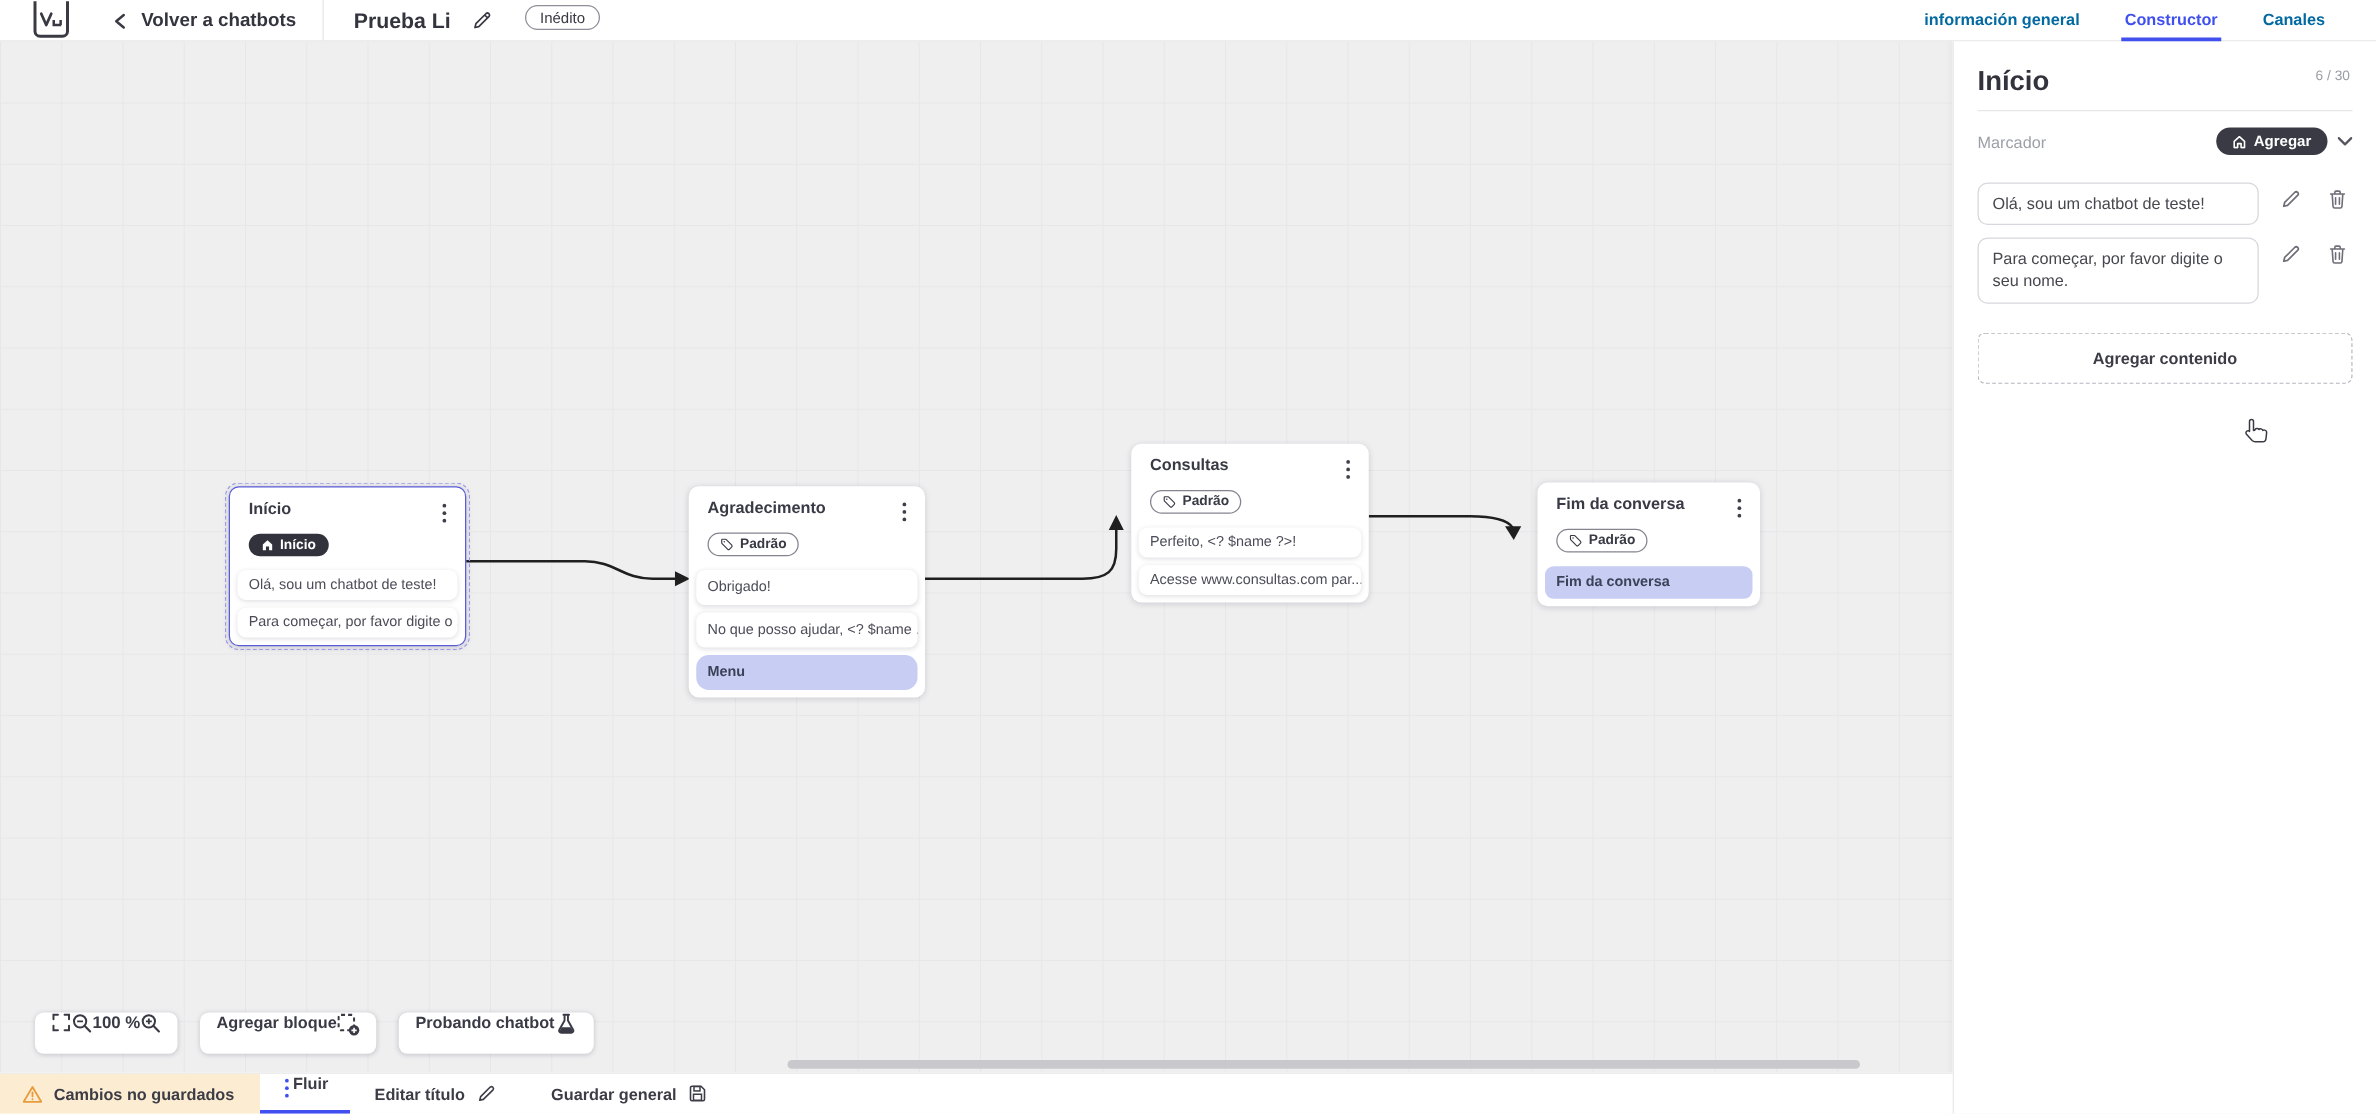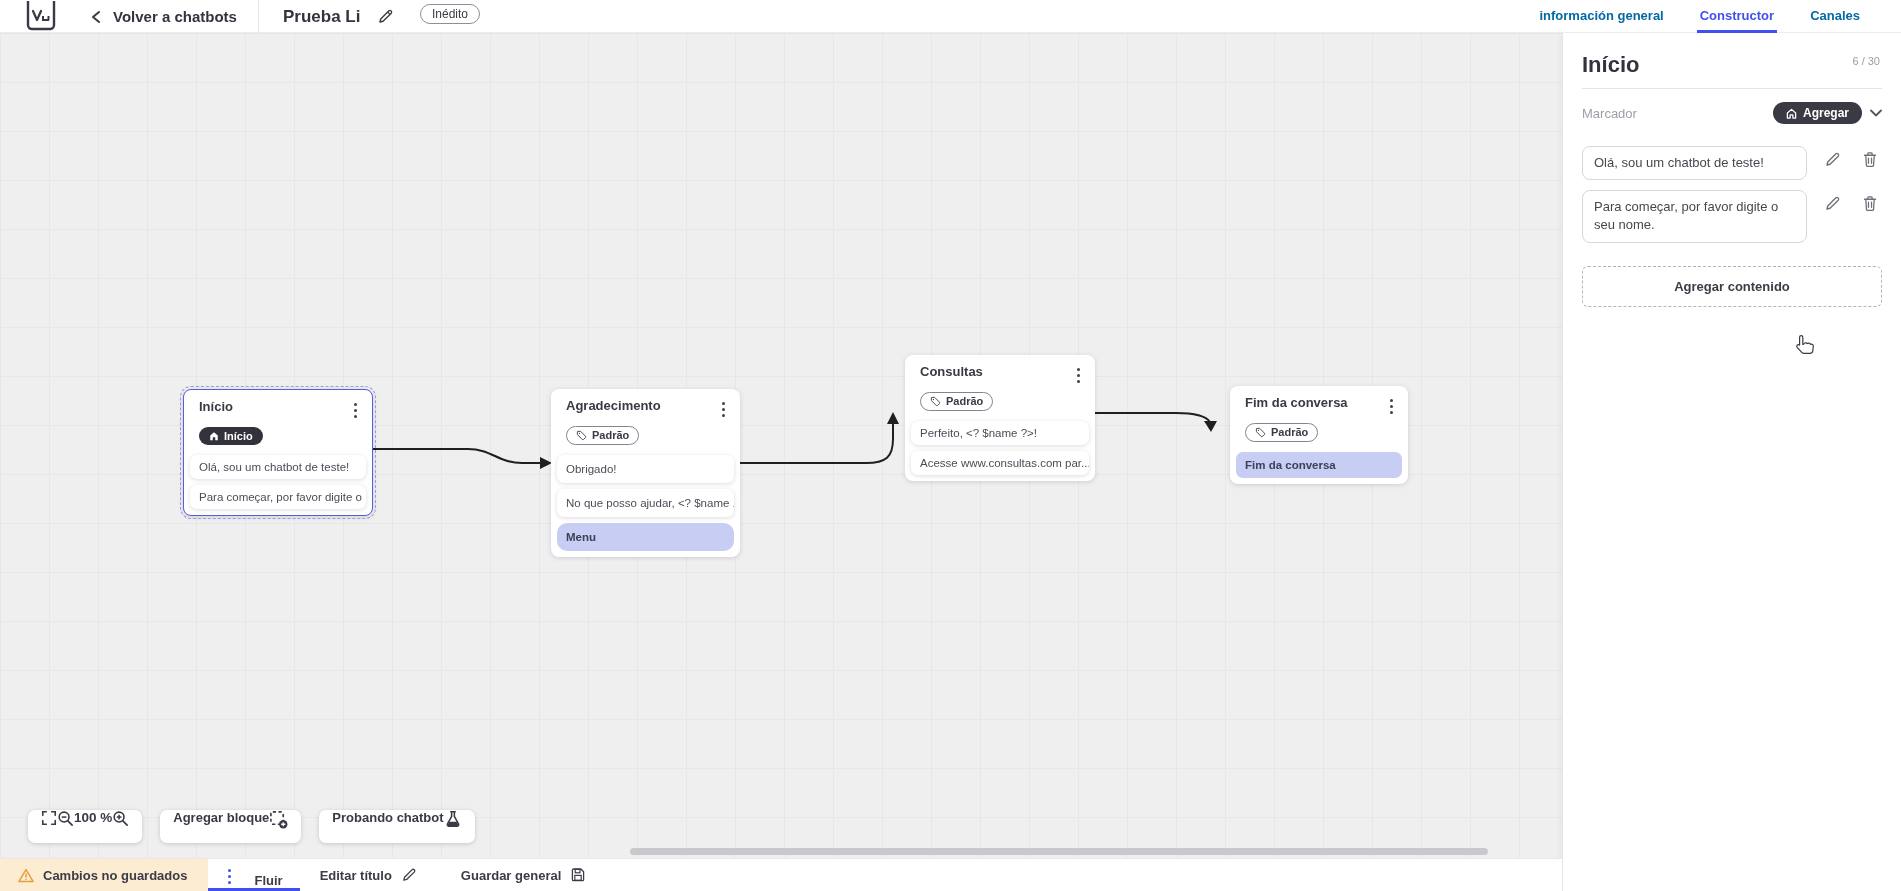--- a/index.html
+++ b/index.html
@@ -62,21 +62,21 @@
   .icon-btn { display:flex; align-items:center; cursor:pointer; }
 
   .hscroll { position:absolute; left:630px; top:815px; width:858px; height:7px;
     background:#c9c9cd; border-radius:4px; cursor:pointer; }
 
   
   .bottom-bar { position:absolute; left:0; top:858px; width:1562px; height:33px; background:#fff;
     border-top:1px solid #e8e8ea; display:flex; align-items:stretch; z-index:9; }
   .unsaved-chip { display:flex; align-items:center; gap:9px; background:#fcedd2;
     padding:0 21px 0 18px; font-size:13px; font-weight:bold; color:#3c3c46; }
-  .flow-tab-group { display:flex; align-items:flex-end; gap:20px; padding:0 17px;
+  .flow-tab-group { display:flex; align-items:flex-start; padding:0 17px;
     border-bottom:3px solid #4050ee; cursor:pointer; }
   .flow-tab-label { font-size:13px; font-weight:bold; color:#3c3c46; }
   .bottom-item { display:flex; align-items:center; gap:9px; font-size:13px; font-weight:bold;
     color:#3c3c46; cursor:pointer; }
   .bottom-item.edit { margin-left:20px; }
   .bottom-item.save { margin-left:44px; }
 
   
   .details-panel { position:absolute; left:1562px; top:33px; width:339px; height:858px; background:#fff;
     border-left:1px solid #e5e5ea; box-shadow:-2px 0 6px rgba(0,0,0,.04); z-index:7; }

